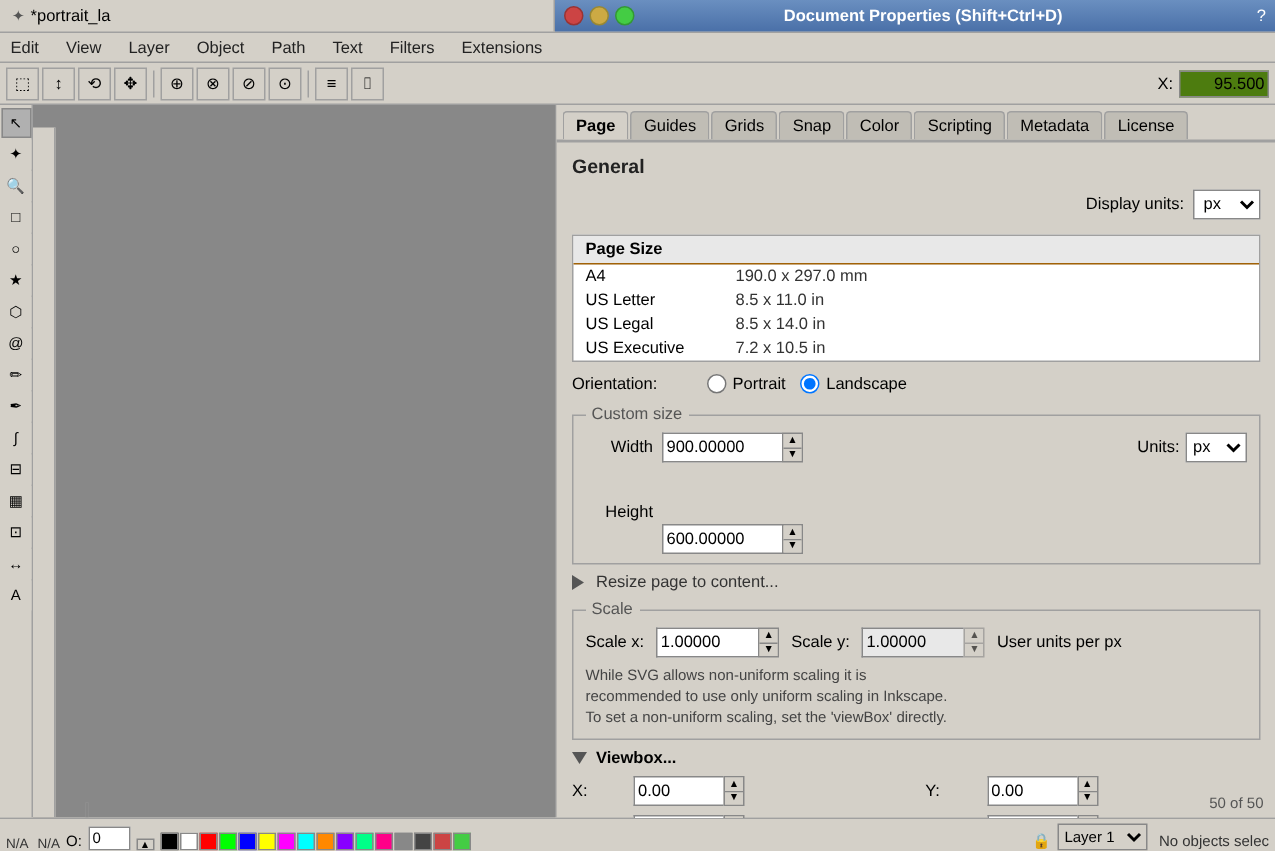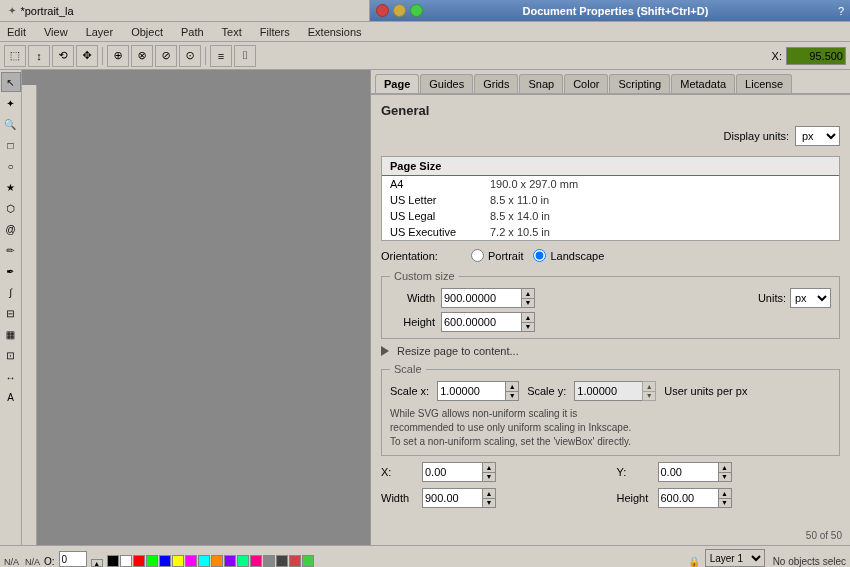--- a/index.html
+++ b/index.html
@@ -198,21 +198,21 @@
             <div style="display:flex;align-items:center;gap:4px;margin-left:auto;">
               <span>Units:</span>
               <select style="height:20px;font-size:11px;border:1px solid #888;background:white;min-width:35px;">
                 <option>px</option><option>mm</option><option>in</option>
               </select>
             </div>
           </div>
 
           <div style="display:flex;align-items:center;gap:6px;font-size:11px;">
             <span style="min-width:45px;text-align:right;">Height</span>
-            <div style="display:flex;align-items:center;">
+            <div style="display:flex;align-items:center;margin-top:37px;">
               <input type="text" style="width: 80px; height: 20px; border-top: 1px solid rgb(136, 136, 136); border-bottom: 1px solid rgb(136, 136, 136); border-left: 1px solid rgb(136, 136, 136); border-image: initial; border-right: none; font-size: 11px; padding: 0px 2px;" value="600.00000">
               <div style="display:flex;flex-direction:column;height:20px;width:14px;border:1px solid #888;">
                 <button class="spin-btn" style="flex:1;background:#d4d0c8;border:none;border-bottom:1px solid #888;cursor:pointer;font-size:7px;">▲</button>
                 <button class="spin-btn" style="flex:1;background:#d4d0c8;border:none;cursor:pointer;font-size:7px;">▼</button>
               </div>
             </div>
           </div>
         </fieldset>
 
         <div style="display:flex;align-items:center;gap:8px;font-size:11px;cursor:pointer;margin-bottom:6px;color:#333;">
@@ -240,20 +240,24 @@
               </div>
             </div>
             <span>User units per px</span>
           </div>
           <div style="font-size: 10px; color: rgb(68, 68, 68); line-height: 1.4; margin-top: 6px; white-space: pre-line;">While SVG allows non-uniform scaling it is
 recommended to use only uniform scaling in Inkscape.
 To set a non-uniform scaling, set the 'viewBox' directly.</div>
         </fieldset>
 
         <div>
+          <div style="display:flex;align-items:center;gap:6px;font-size:11px;margin-bottom:6px;cursor:pointer;">
+            <div style="width:0;height:0;border-left:5px solid transparent;border-right:5px solid transparent;border-top:8px solid #555;"></div>
+            <span style="font-weight:bold;">Viewbox...</span>
+          </div>
           <div style="display:grid;grid-template-columns:1fr 1fr;gap:6px 12px;">
 
             <div style="display:flex;align-items:center;gap:6px;font-size:11px;">
               <span style="min-width:35px;">X:</span>
               <div style="display:flex;align-items:center;">
                 <input type="text" style="width: 60px; height: 20px; border-top: 1px solid rgb(136, 136, 136); border-bottom: 1px solid rgb(136, 136, 136); border-left: 1px solid rgb(136, 136, 136); border-image: initial; border-right: none; font-size: 11px; padding: 0px 2px;" value="0.00">
                 <div style="display:flex;flex-direction:column;height:20px;width:14px;border:1px solid #888;">
                   <button class="spin-btn" style="flex:1;background:#d4d0c8;border:none;border-bottom:1px solid #888;cursor:pointer;font-size:7px;">▲</button>
                   <button class="spin-btn" style="flex:1;background:#d4d0c8;border:none;cursor:pointer;font-size:7px;">▼</button>
                 </div>

